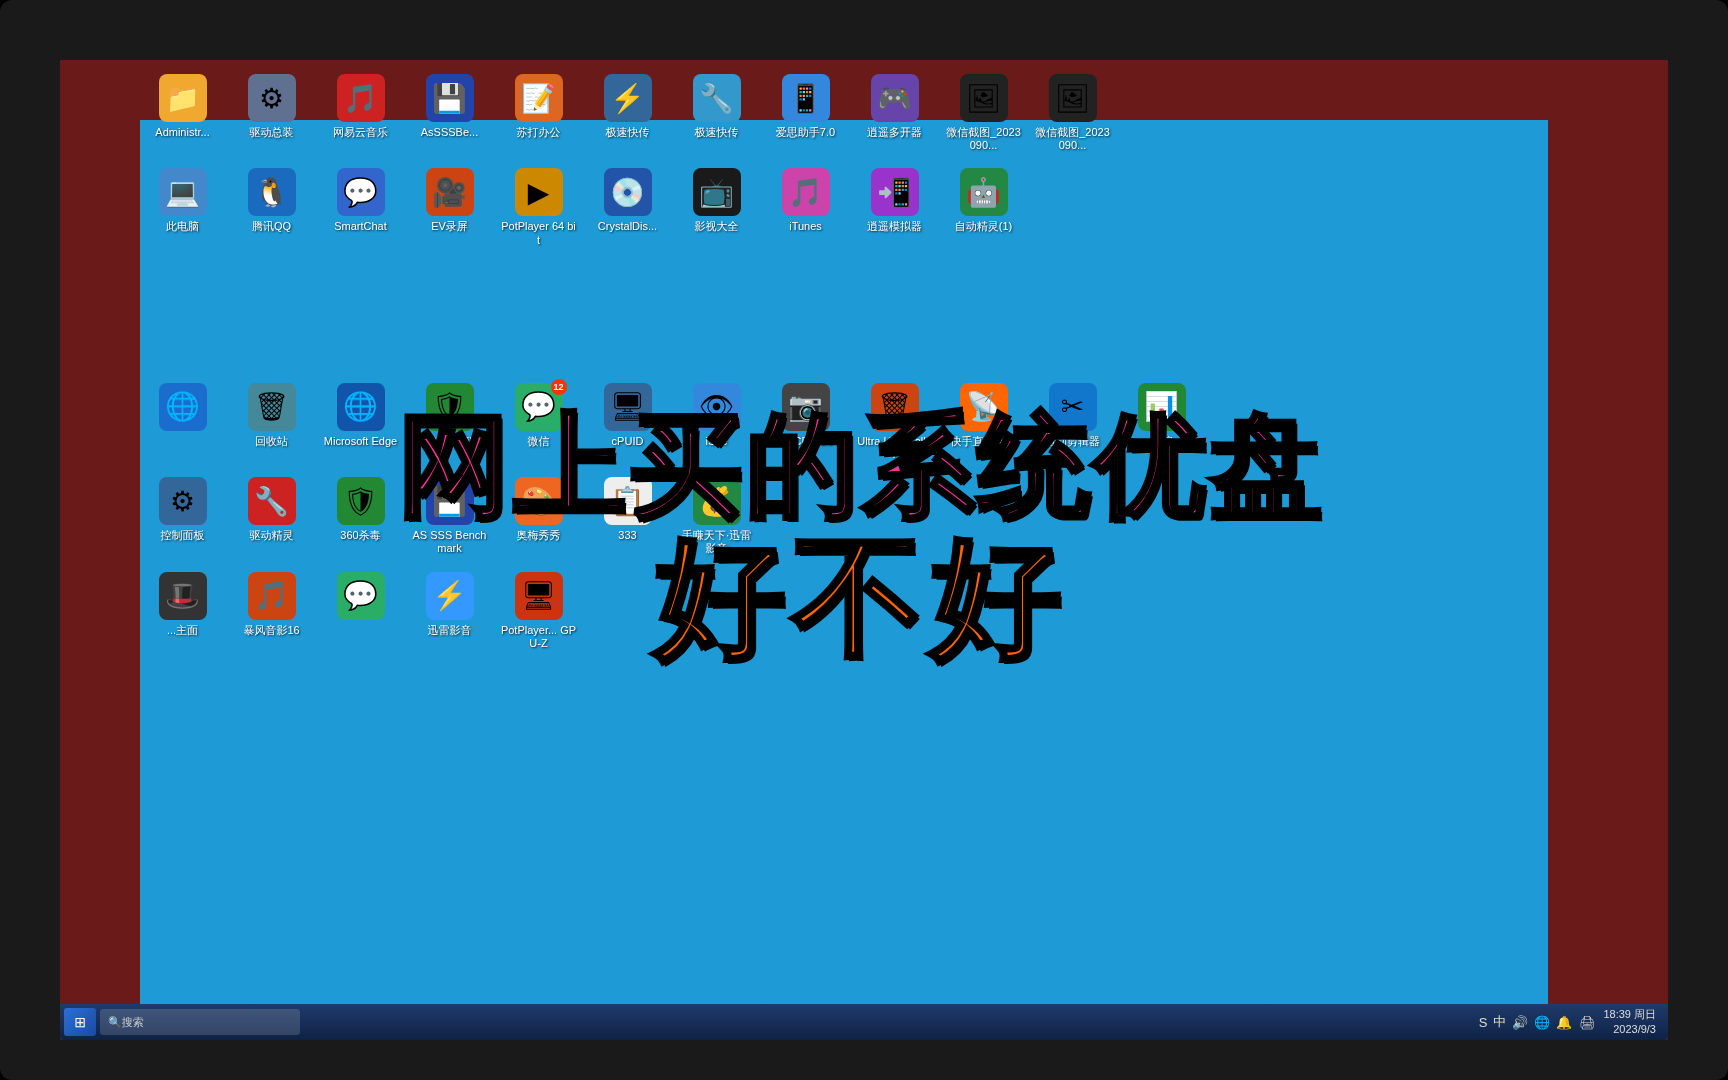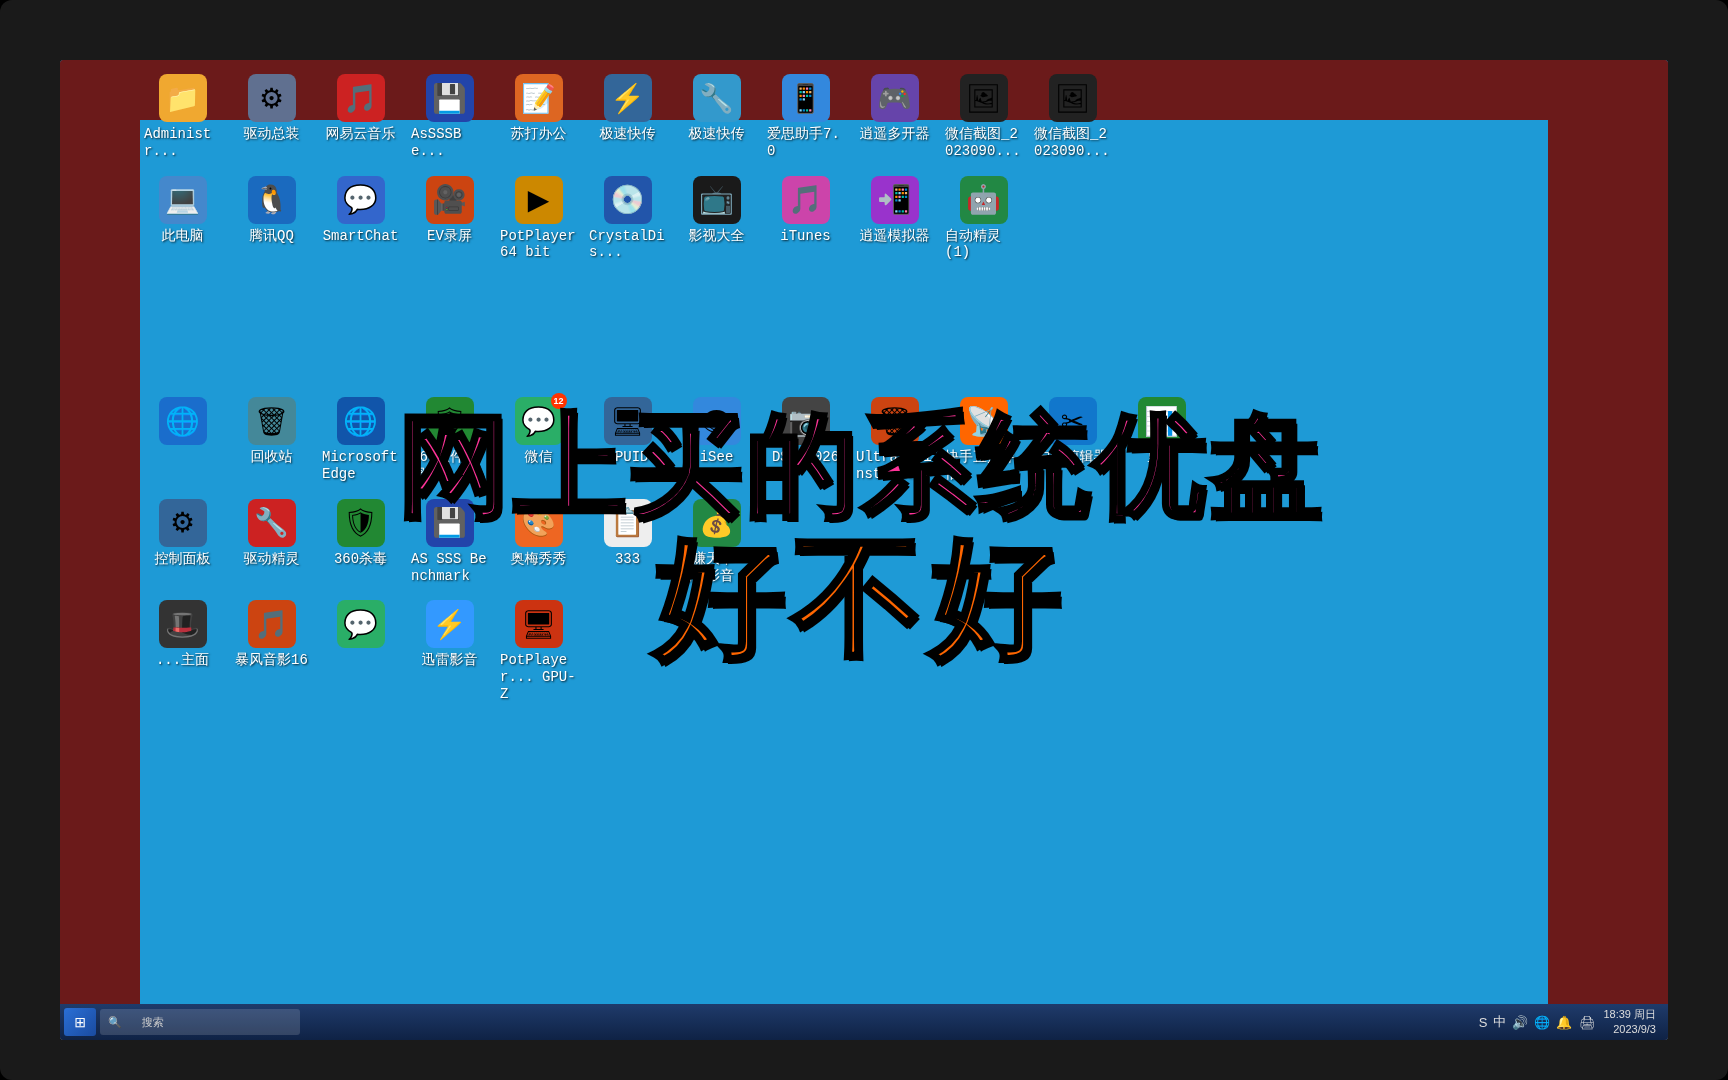--- a/index.html
+++ b/index.html
@@ -87,26 +87,26 @@
       display: flex;
       align-items: center;
       justify-content: center;
       border-radius: 8px;
       font-size: 28px;
       margin-bottom: 4px;
       position: relative;
     }
 
     .desktop-icon .icon-label {
-      font-size: 14px;
+      font-size: 11px;
       color: #fff;
+      text-align: center;
       text-shadow: 1px 1px 2px rgba(0,0,0,0.8);
       line-height: 1.2;
       word-break: break-all;
-      font-family: Liberation Mono, monospace;
     }
 
     
     .overlay-text-main {
       position: absolute;
       top: 350px;
       left: 60px;
       right: 64px;
       z-index: 10;
       text-align: center;
@@ -479,21 +479,21 @@
         <span class="overlay-line1">网上买的系统优盘</span>
         <span class="overlay-line2">好不好</span>
       </div>
 
       <div class="taskbar">
         <div class="taskbar-start">
           <span>⊞</span>
         </div>
         <div class="taskbar-search">
           <span>🔍</span>
-          <span style="margin-left:20px;">搜索</span>
+          <span style="margin-left:0;">搜索</span>
         </div>
         <div class="taskbar-middle"></div>
         <div class="taskbar-tray">
           <span class="tray-icon">S</span>
           <span class="tray-icon">中</span>
           <span class="tray-icon">🔊</span>
           <span class="tray-icon">🌐</span>
           <span class="tray-icon">🔔</span>
           <span class="tray-icon">🖨</span>
         </div>

